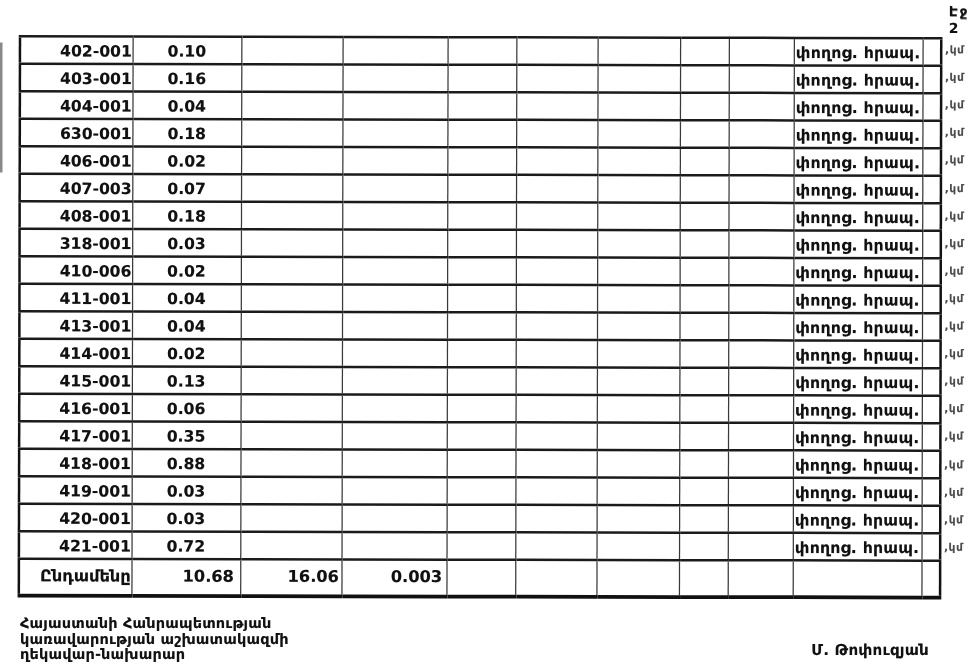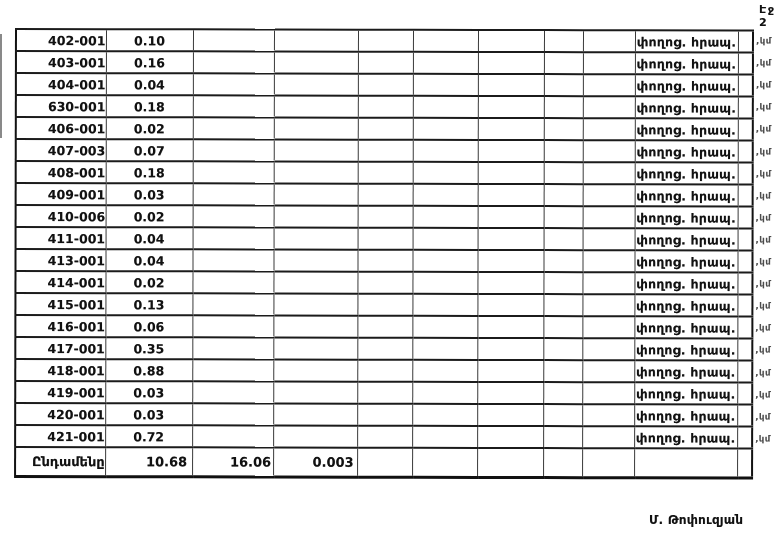--- a/index.html
+++ b/index.html
@@ -161,21 +161,21 @@
             <td class="c3"></td>
             <td class="c4"></td>
             <td class="c5"></td>
             <td class="c6"></td>
             <td class="c7"></td>
             <td class="c8"></td>
             <td class="c9">փողոց. հրապ.</td>
             <td class="c10"></td>
           </tr>
           <tr>
-            <td class="c0">409-001</td>
+            <td class="c0">318-001</td>
             <td class="c1">0.03</td>
             <td class="c2"></td>
             <td class="c3"></td>
             <td class="c4"></td>
             <td class="c5"></td>
             <td class="c6"></td>
             <td class="c7"></td>
             <td class="c8"></td>
             <td class="c9">փողոց. հրապ.</td>
             <td class="c10"></td>
@@ -356,16 +356,21 @@
         <div class="margin-note" style="top: 271.2px;">,կմ</div>
         <div class="margin-note" style="top: 293.3px;">,կմ</div>
         <div class="margin-note" style="top: 315.4px;">,կմ</div>
         <div class="margin-note" style="top: 337.5px;">,կմ</div>
         <div class="margin-note" style="top: 359.6px;">,կմ</div>
         <div class="margin-note" style="top: 381.7px;">,կմ</div>
         <div class="margin-note" style="top: 403.8px;">,կմ</div>
       </div>
   </div>
 
+  <div class="footer">
+    <div>Հայաստանի Հանրապետության</div>
+    <div>կառավարության աշխատակազմի</div>
+    <div>ղեկավար-նախարար</div>
+  </div>
 
   <div class="signature">Մ. Թոփուզյան</div>
 
 </div>
 
 </body></html>

